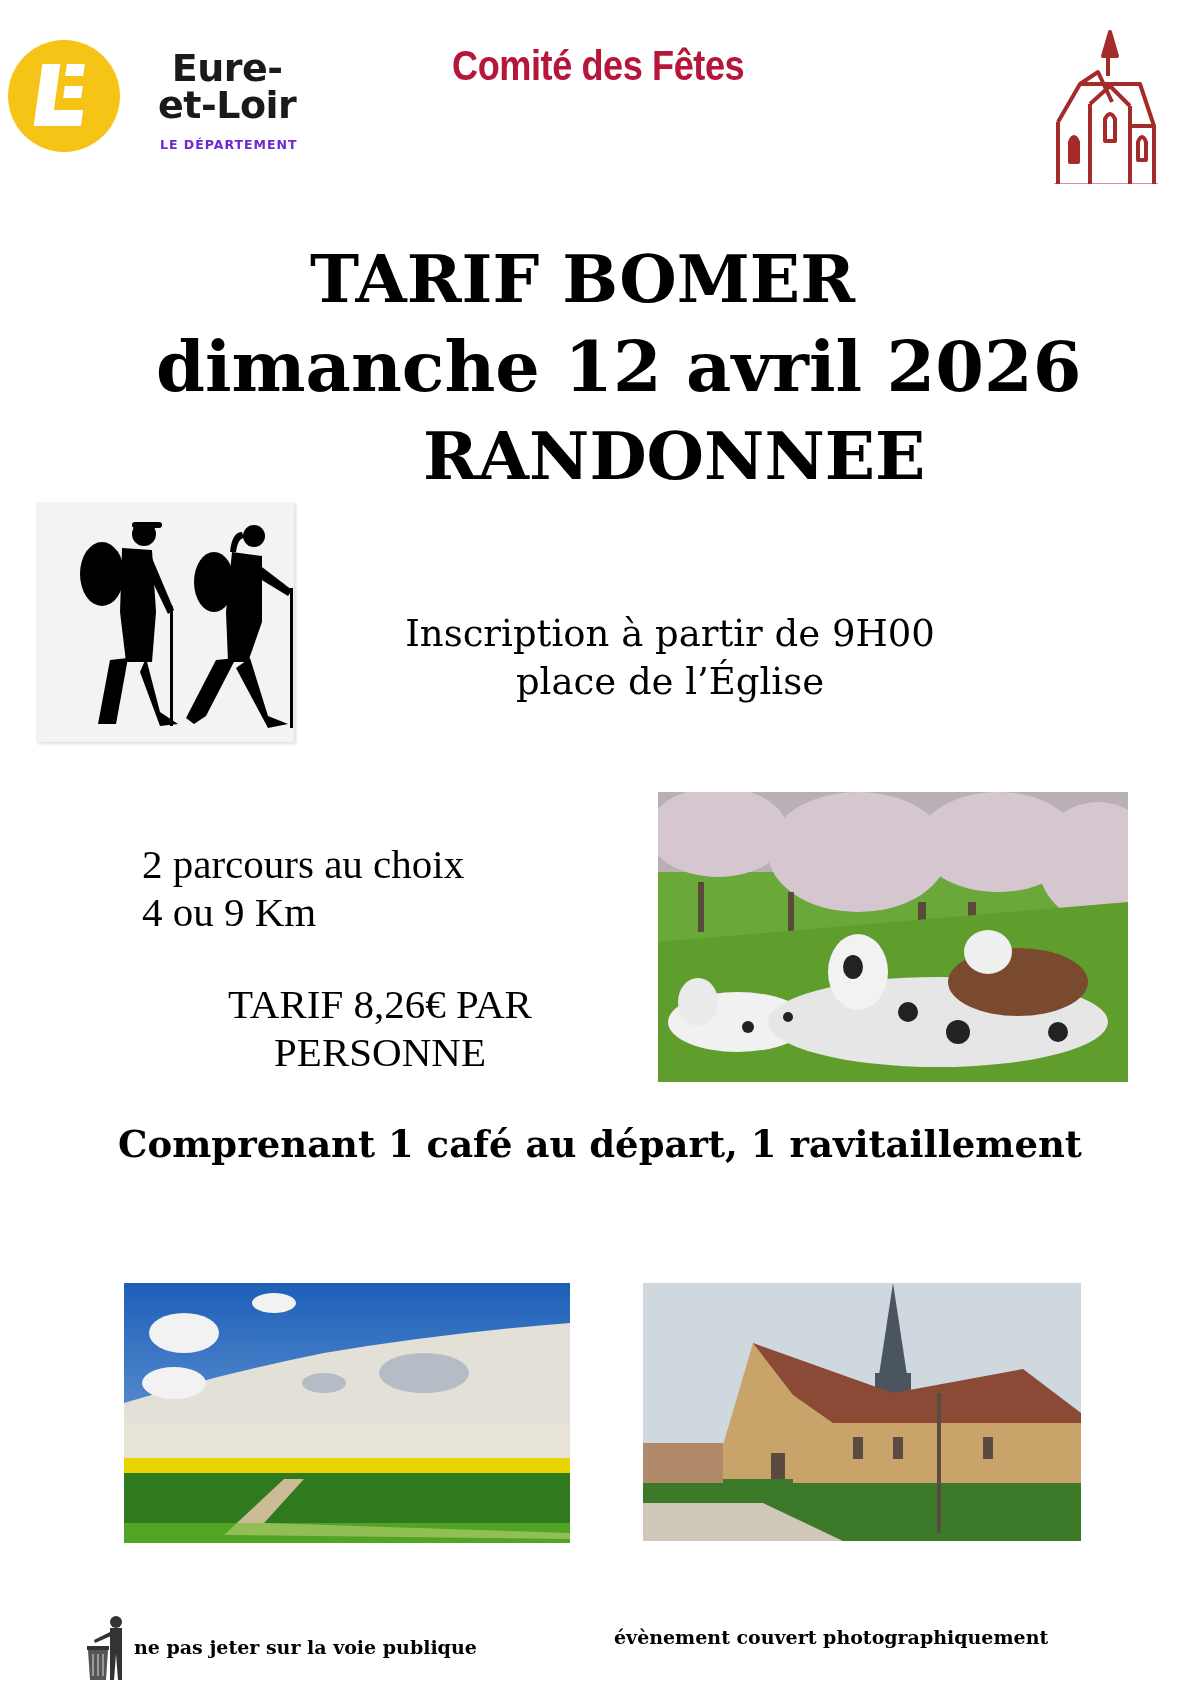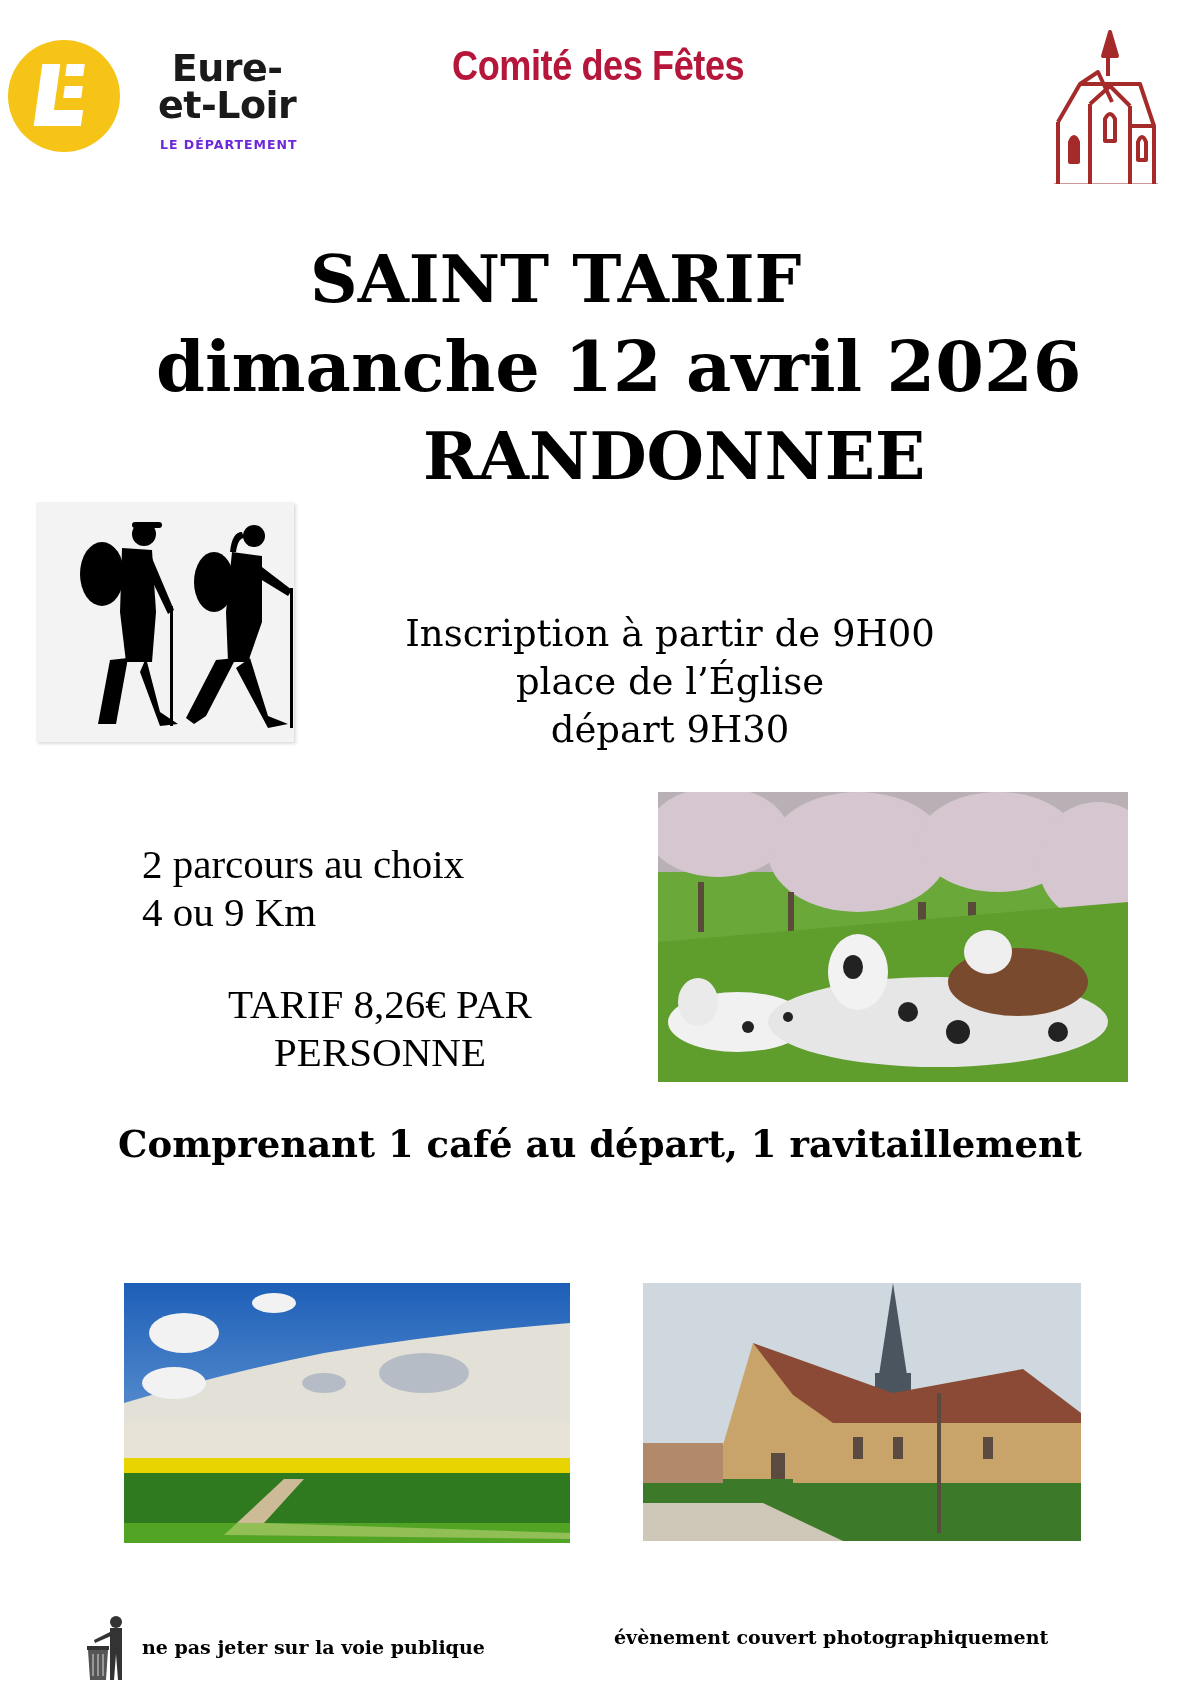--- a/index.html
+++ b/index.html
@@ -31,21 +31,21 @@
   .parcours { left:142px; top:840px; width:460px; font-family:"Liberation Serif", serif; font-size:41px; line-height:48px; }
   .tarif { left:150px; top:980px; width:460px; text-align:center; font-family:"Liberation Serif", serif; font-size:41px; line-height:48px; }
 
   .cows { left:658px; top:792px; width:470px; height:290px; overflow:hidden; }
 
   .comprenant { left:100px; top:1120px; width:1000px; text-align:center; font-family:"DejaVu Serif", serif; font-weight:bold; font-size:37px; line-height:48px; }
 
   .field { left:124px; top:1283px; width:446px; height:260px; overflow:hidden; }
   .church-photo { left:643px; top:1283px; width:438px; height:258px; overflow:hidden; }
 
-  .footer-left { left:86px; top:1614px; display:flex; align-items:center; gap:12px; }
+  .footer-left { left:86px; top:1614px; display:flex; align-items:center; gap:4px; }
   .bin-icon { width:44px; height:66px; }
   .footer-text { font-family:"DejaVu Serif", serif; font-weight:bold; font-size:19px; }
   .footer-right { left:614px; top:1626px; font-family:"DejaVu Serif", serif; font-weight:bold; font-size:19px; }
 </style>
 </head>
 <body>
 
 <div class="abs eel-circle">
   <div class="eel-L"></div>
     <div class="eel-L2"></div>
@@ -72,21 +72,21 @@
     <path d="M80 92 L80 172"></path>
     <path d="M80 112 L104 112 L104 172"></path>
     <path d="M4 172 L108 172" stroke-width="5"></path>
     <path d="M20 128 q4 -10 8 0 l0 20 l-8 0 z" fill="#a52a2a"></path>
     <path d="M55 105 q5 -10 10 0 l0 22 l-10 0 z"></path>
     <path d="M88 128 q4 -10 8 0 l0 18 l-8 0 z"></path>
   </g>
 </svg>
 
 <div class="abs title-block">
-  <div class="t1">SAINT TARIF</div>
+  <div class="t1">TARIF BOMER</div>
   <div class="t2">dimanche 12 avril 2026</div>
   <div class="t3">RANDONNEE</div>
 </div>
 
 <svg class="abs hikers" viewBox="0 0 258 240">
   <rect width="258" height="240" fill="#f3f3f3"></rect>
   <g fill="#000">
 
     <circle cx="108" cy="32" r="12"></circle>
     <rect x="96" y="20" width="30" height="6" rx="3"></rect>
@@ -104,21 +104,20 @@
     <path d="M222 62 L256 88 L252 94 L216 72 Z"></path>
     <path d="M200 156 L170 214 L158 222 L150 216 L180 158 Z"></path>
     <path d="M214 156 L232 214 L252 222 L232 226 L200 166 Z"></path>
     <rect x="254" y="86" width="3" height="140"></rect>
   </g>
 </svg>
 
 <div class="abs info1">
   <div>Inscription à partir de 9H00</div>
   <div>place de l’Église</div>
-  <div>départ 9H30</div>
 </div>
 
 <div class="abs parcours">
   <div>2 parcours au choix</div>
   <div>4 ou 9 Km</div>
 </div>
 
 <div class="abs tarif">
   <div>TARIF 8,26€ PAR</div>
   <div>PERSONNE</div>

